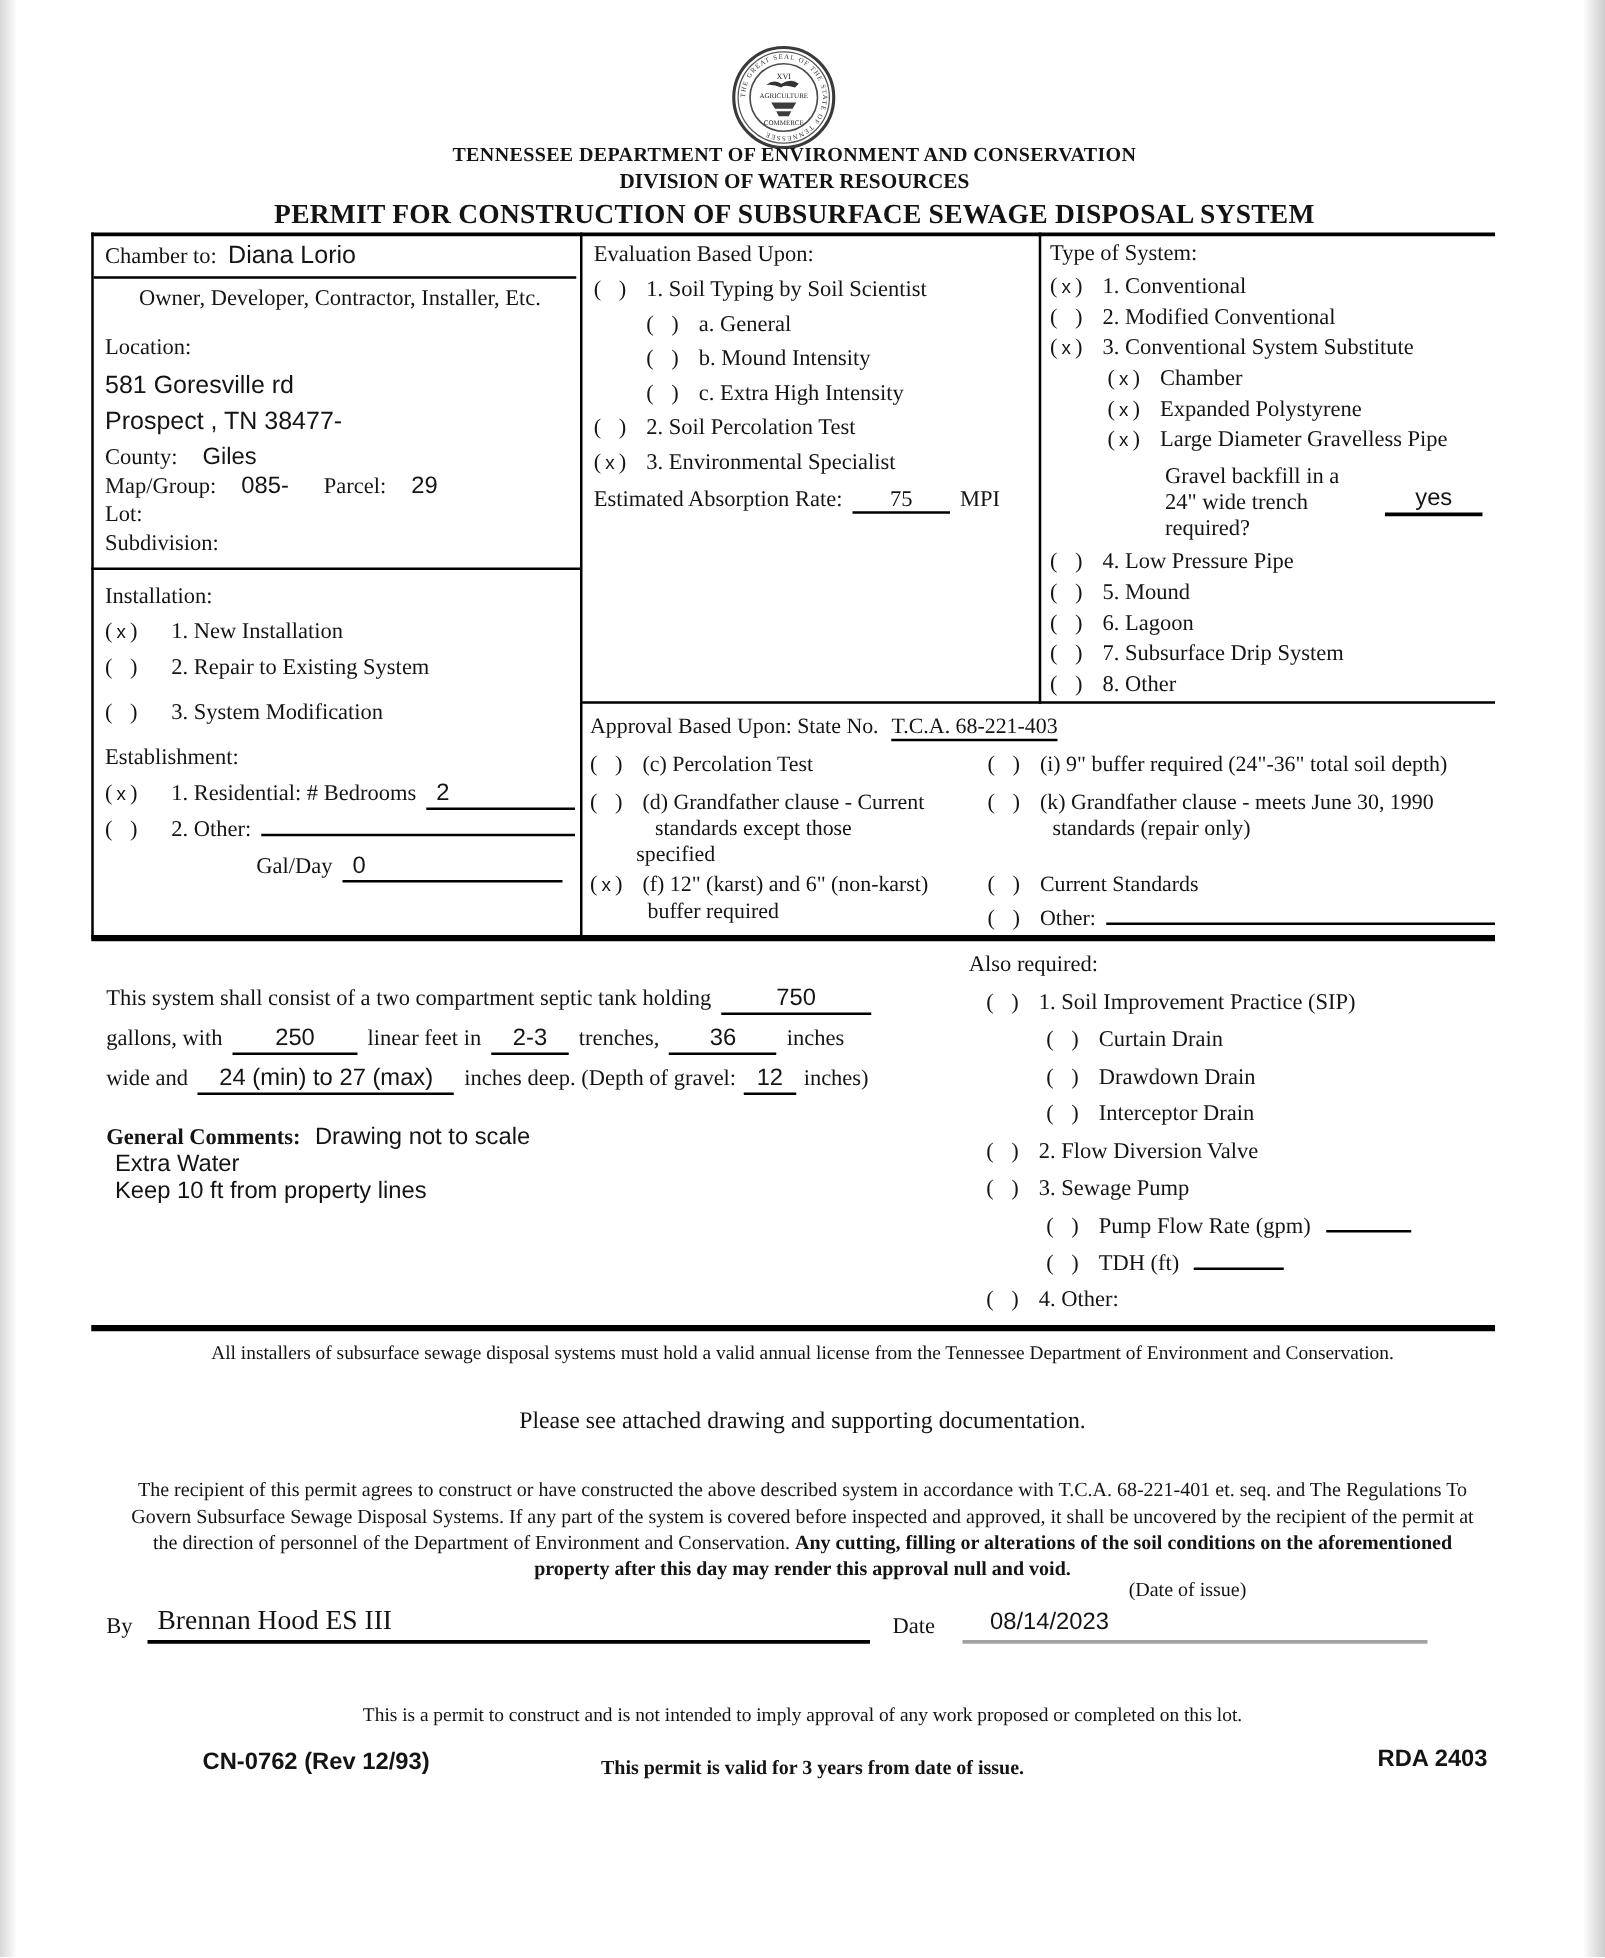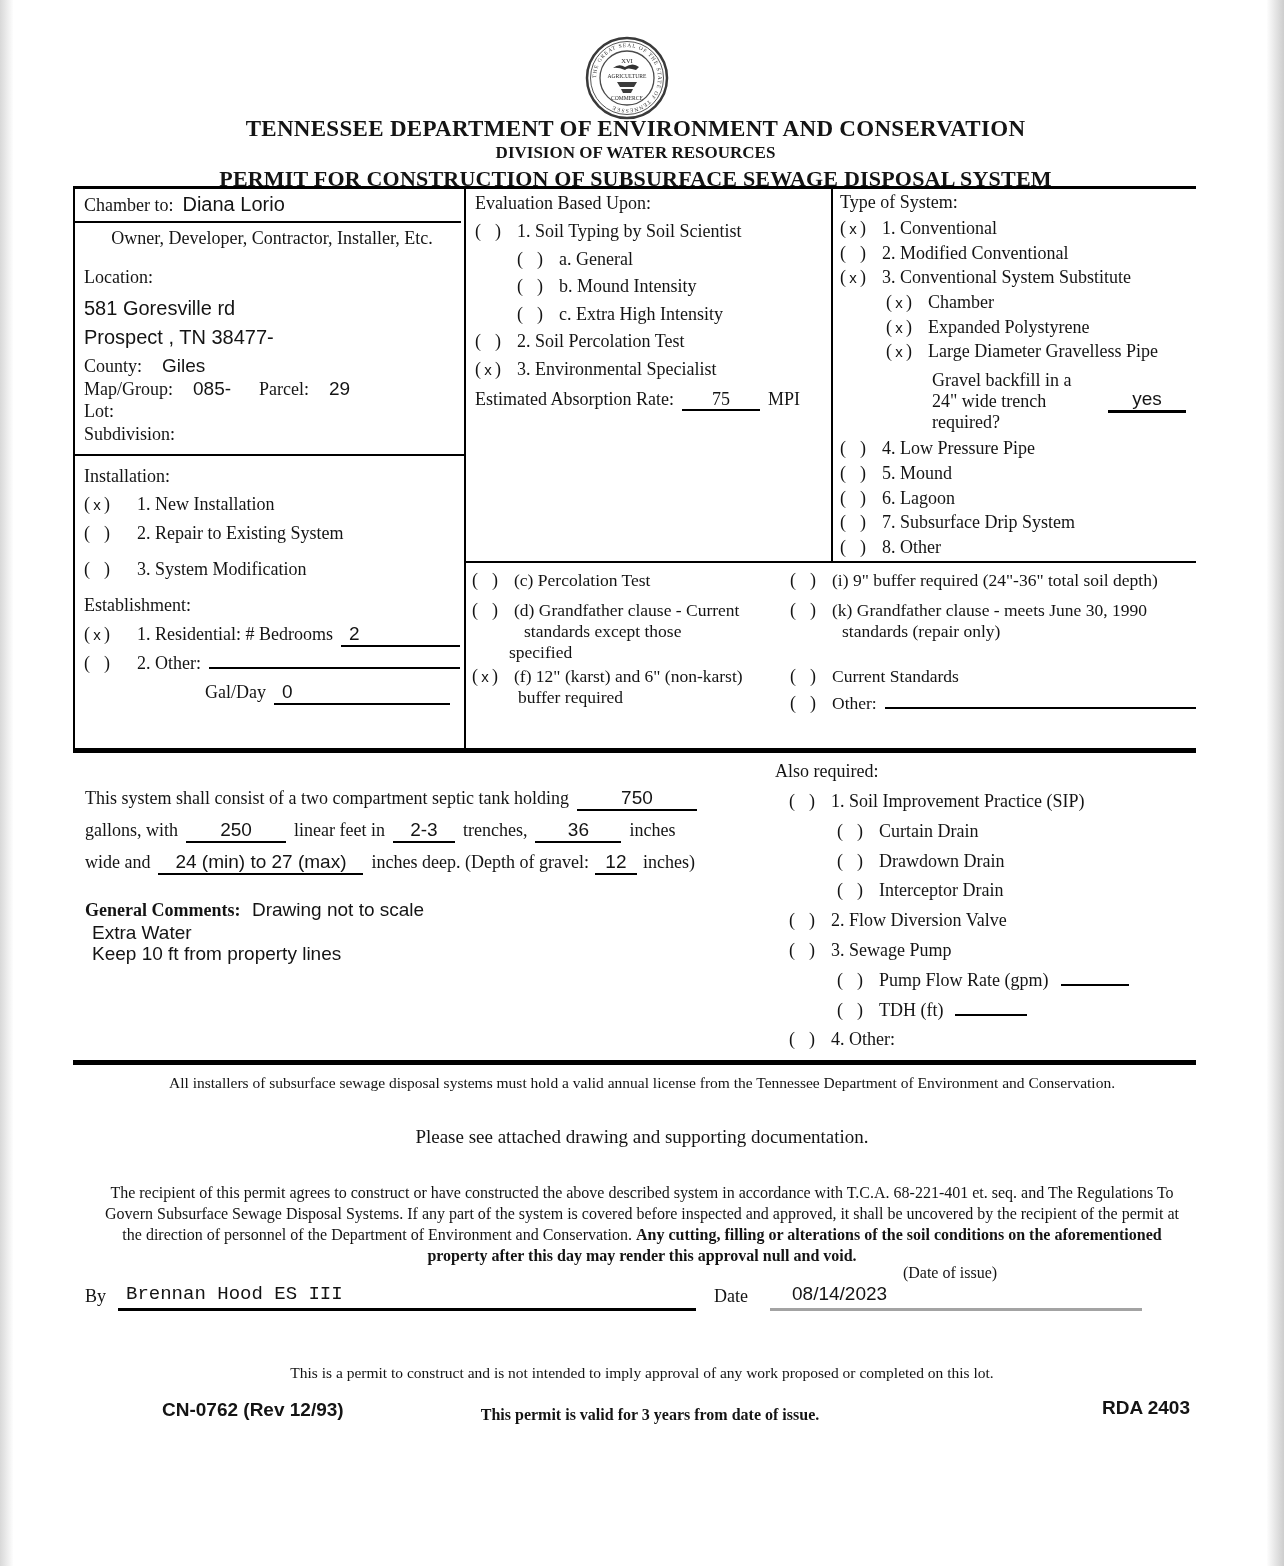--- a/index.html
+++ b/index.html
@@ -16,21 +16,21 @@
   .fill{display:inline-block;border-bottom:2px solid #000;text-align:center;
         font-family:"Liberation Sans",sans-serif;font-size:19px;line-height:1.1;}
   .fill.serif{font-family:"Liberation Serif",serif;font-size:18px;}
   .fill.left{text-align:left;padding-left:8px;}
   .edge-l{position:absolute;left:0;top:0;width:13px;height:100%;
         background:linear-gradient(90deg,#d8d8d8,#fdfdfd);}
   .edge-r{position:absolute;right:0;top:0;width:17px;height:100%;
         background:linear-gradient(270deg,#cdcdcd,#fdfdfd);}
   
   #hdr{left:75px;top:116px;width:1121px;text-align:center;}
-  #hdr .h1{font-size:23px;font-weight:bold;letter-spacing:.3px;}
+  #hdr .h1{font-size:16px;font-weight:bold;letter-spacing:.3px;}
   #hdr .h2{font-size:17px;font-weight:bold;margin-top:1px;}
   #hdr .h3{font-size:22px;font-weight:bold;margin-top:3px;letter-spacing:.2px;}
   
   #issued{left:84px;top:193px;width:376px;font-size:18px;}
   #issued .r1{height:28px;}
   #issued .r1 .val{font-size:20px;margin-left:9px;}
   #issued .sub{text-align:center;height:32px;padding-top:7px;}
   #issued .loc{margin-top:7px;height:30px;}
   #issued .ad{font-size:20px;height:29px;}
   #issued .kv{height:23px;}
@@ -87,22 +87,22 @@
   #also .ttl{height:30px;padding-top:4px;}
   #also .row{height:29.8px;}
   #also .ind{margin-left:46px;}
   #also .fill{border-bottom-width:2.5px;margin-left:12px;}
   
   #notice1{left:85px;top:1074px;width:1114px;text-align:center;font-size:15.5px;}
   #notice2{left:85px;top:1126px;width:1114px;text-align:center;font-size:19px;}
   #agreement{left:102px;top:1182px;width:1080px;text-align:center;font-size:16px;line-height:21px;}
   #agreement .b{font-weight:bold;}
   #sigrow{left:85px;top:1283px;width:1116px;display:flex;align-items:flex-end;font-size:18px;}
-  #sigrow .sig-line{width:570px;border-bottom:3px solid #000;font-family:Liberation Mono, monospace;
-        font-size:19px;padding:0 0 3px 8px;}
+  #sigrow .sig-line{width:570px;border-bottom:3px solid #000;font-family:Liberation Serif, serif;
+        font-size:22px;padding:0 0 3px 8px;}
   #sigrow .by{margin-right:12px;padding-bottom:4px;}
   #sigrow .dt{margin:0 22px 0 18px;padding-bottom:4px;}
   #sigrow .date-line{width:350px;border-bottom:3px solid #a3a3a3;font-family:"Liberation Sans",sans-serif;
         font-size:19px;padding:0 0 3px 22px;}
   #dateissue{left:772px;top:1264px;width:356px;text-align:center;font-size:16px;}
   #permitnote{left:85px;top:1364px;width:1114px;text-align:center;font-size:15.5px;}
   #formnum{left:162px;top:1399px;font-family:"Liberation Sans",sans-serif;font-size:19px;font-weight:600;}
   #validity{left:400px;top:1406px;width:500px;text-align:center;font-weight:bold;font-size:16px;}
   #rda{left:1102px;top:1397px;font-family:"Liberation Sans",sans-serif;font-size:19px;font-weight:600;}
 </style>
@@ -285,20 +285,24 @@
       <span class="cl" style="margin-left:26px;">2. Other:</span>
       <span class="fill"></span>
     </div>
     <div class="row gal">
       <span class="lbl">Gal/Day</span>
       <span class="fill left">0</span>
     </div>
   </div>
 
   <div class="abs" id="approval">
+    <div class="ttl">
+      <span>Approval Based Upon: State No.</span>
+      <span class="state">T.C.A. 68-221-403</span>
+    </div>
     <div class="cols">
       <div class="colL">
         <div class="row h30">
           <span class="cb">(<i class="mark"></i>)</span>
           <span class="cl">(c) Percolation Test</span>
         </div>
         <div class="row h21">
           <span class="cb">(<i class="mark"></i>)</span>
           <span class="cl">(d) Grandfather clause - Current</span>
         </div>

